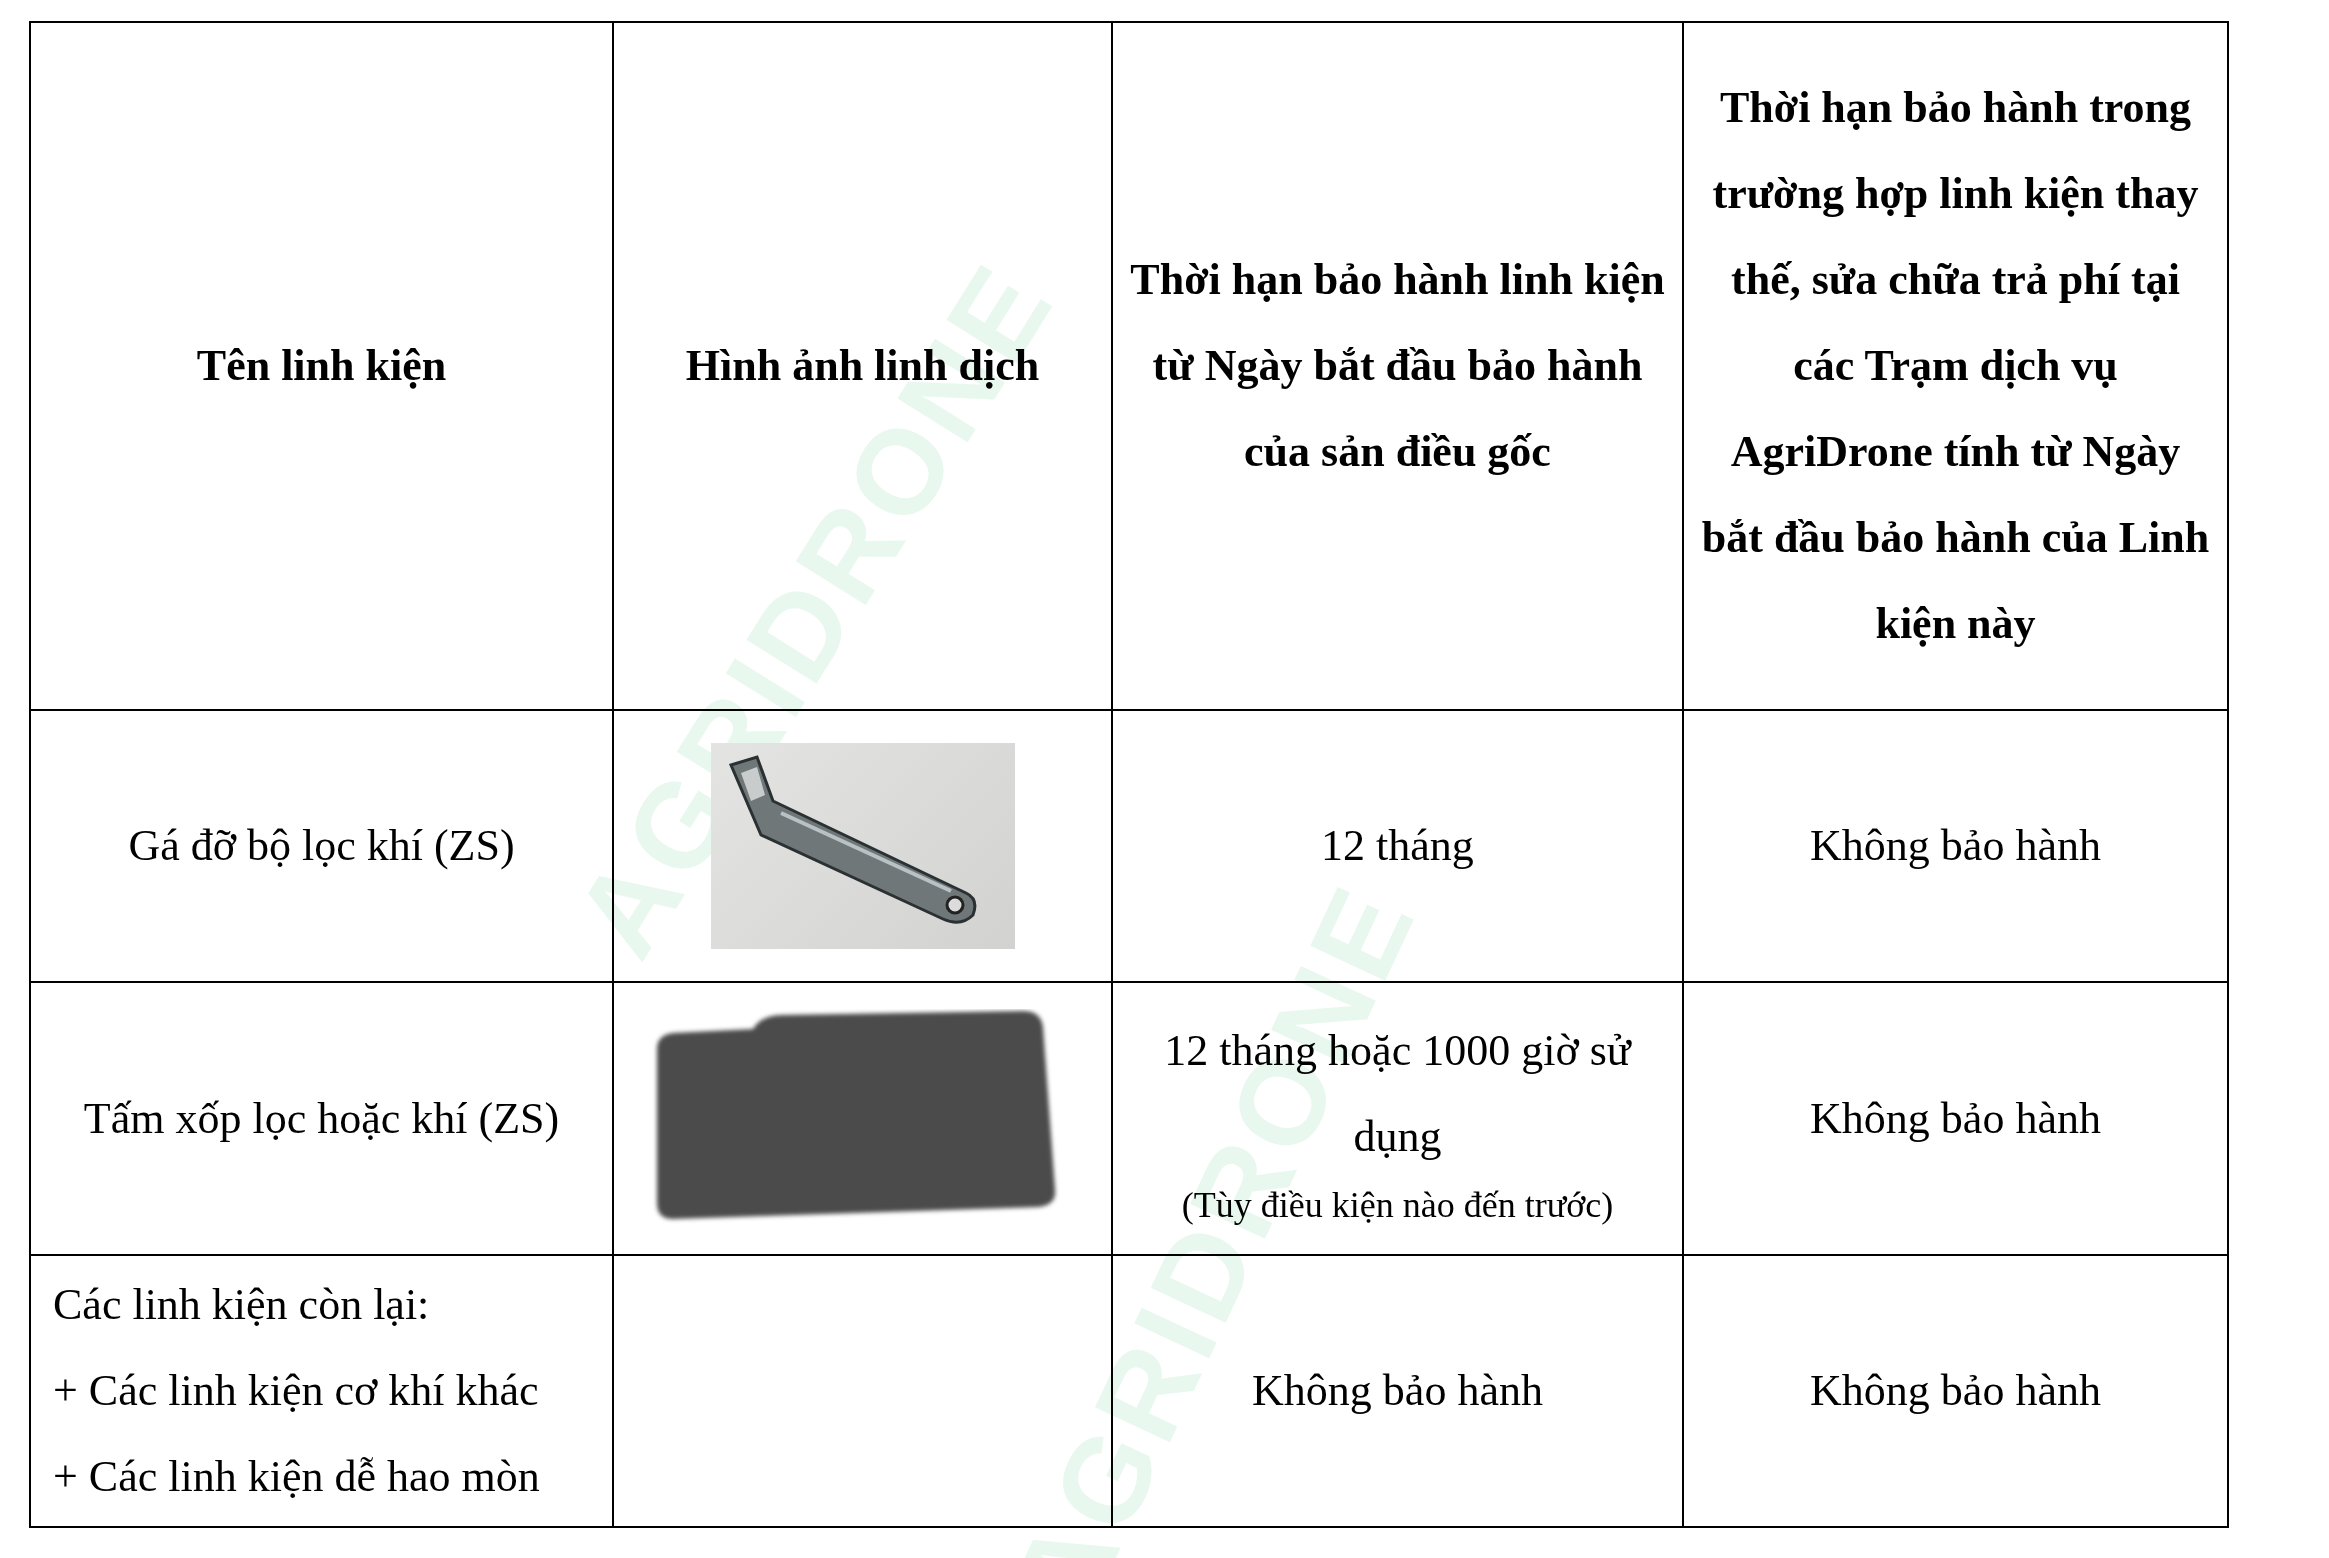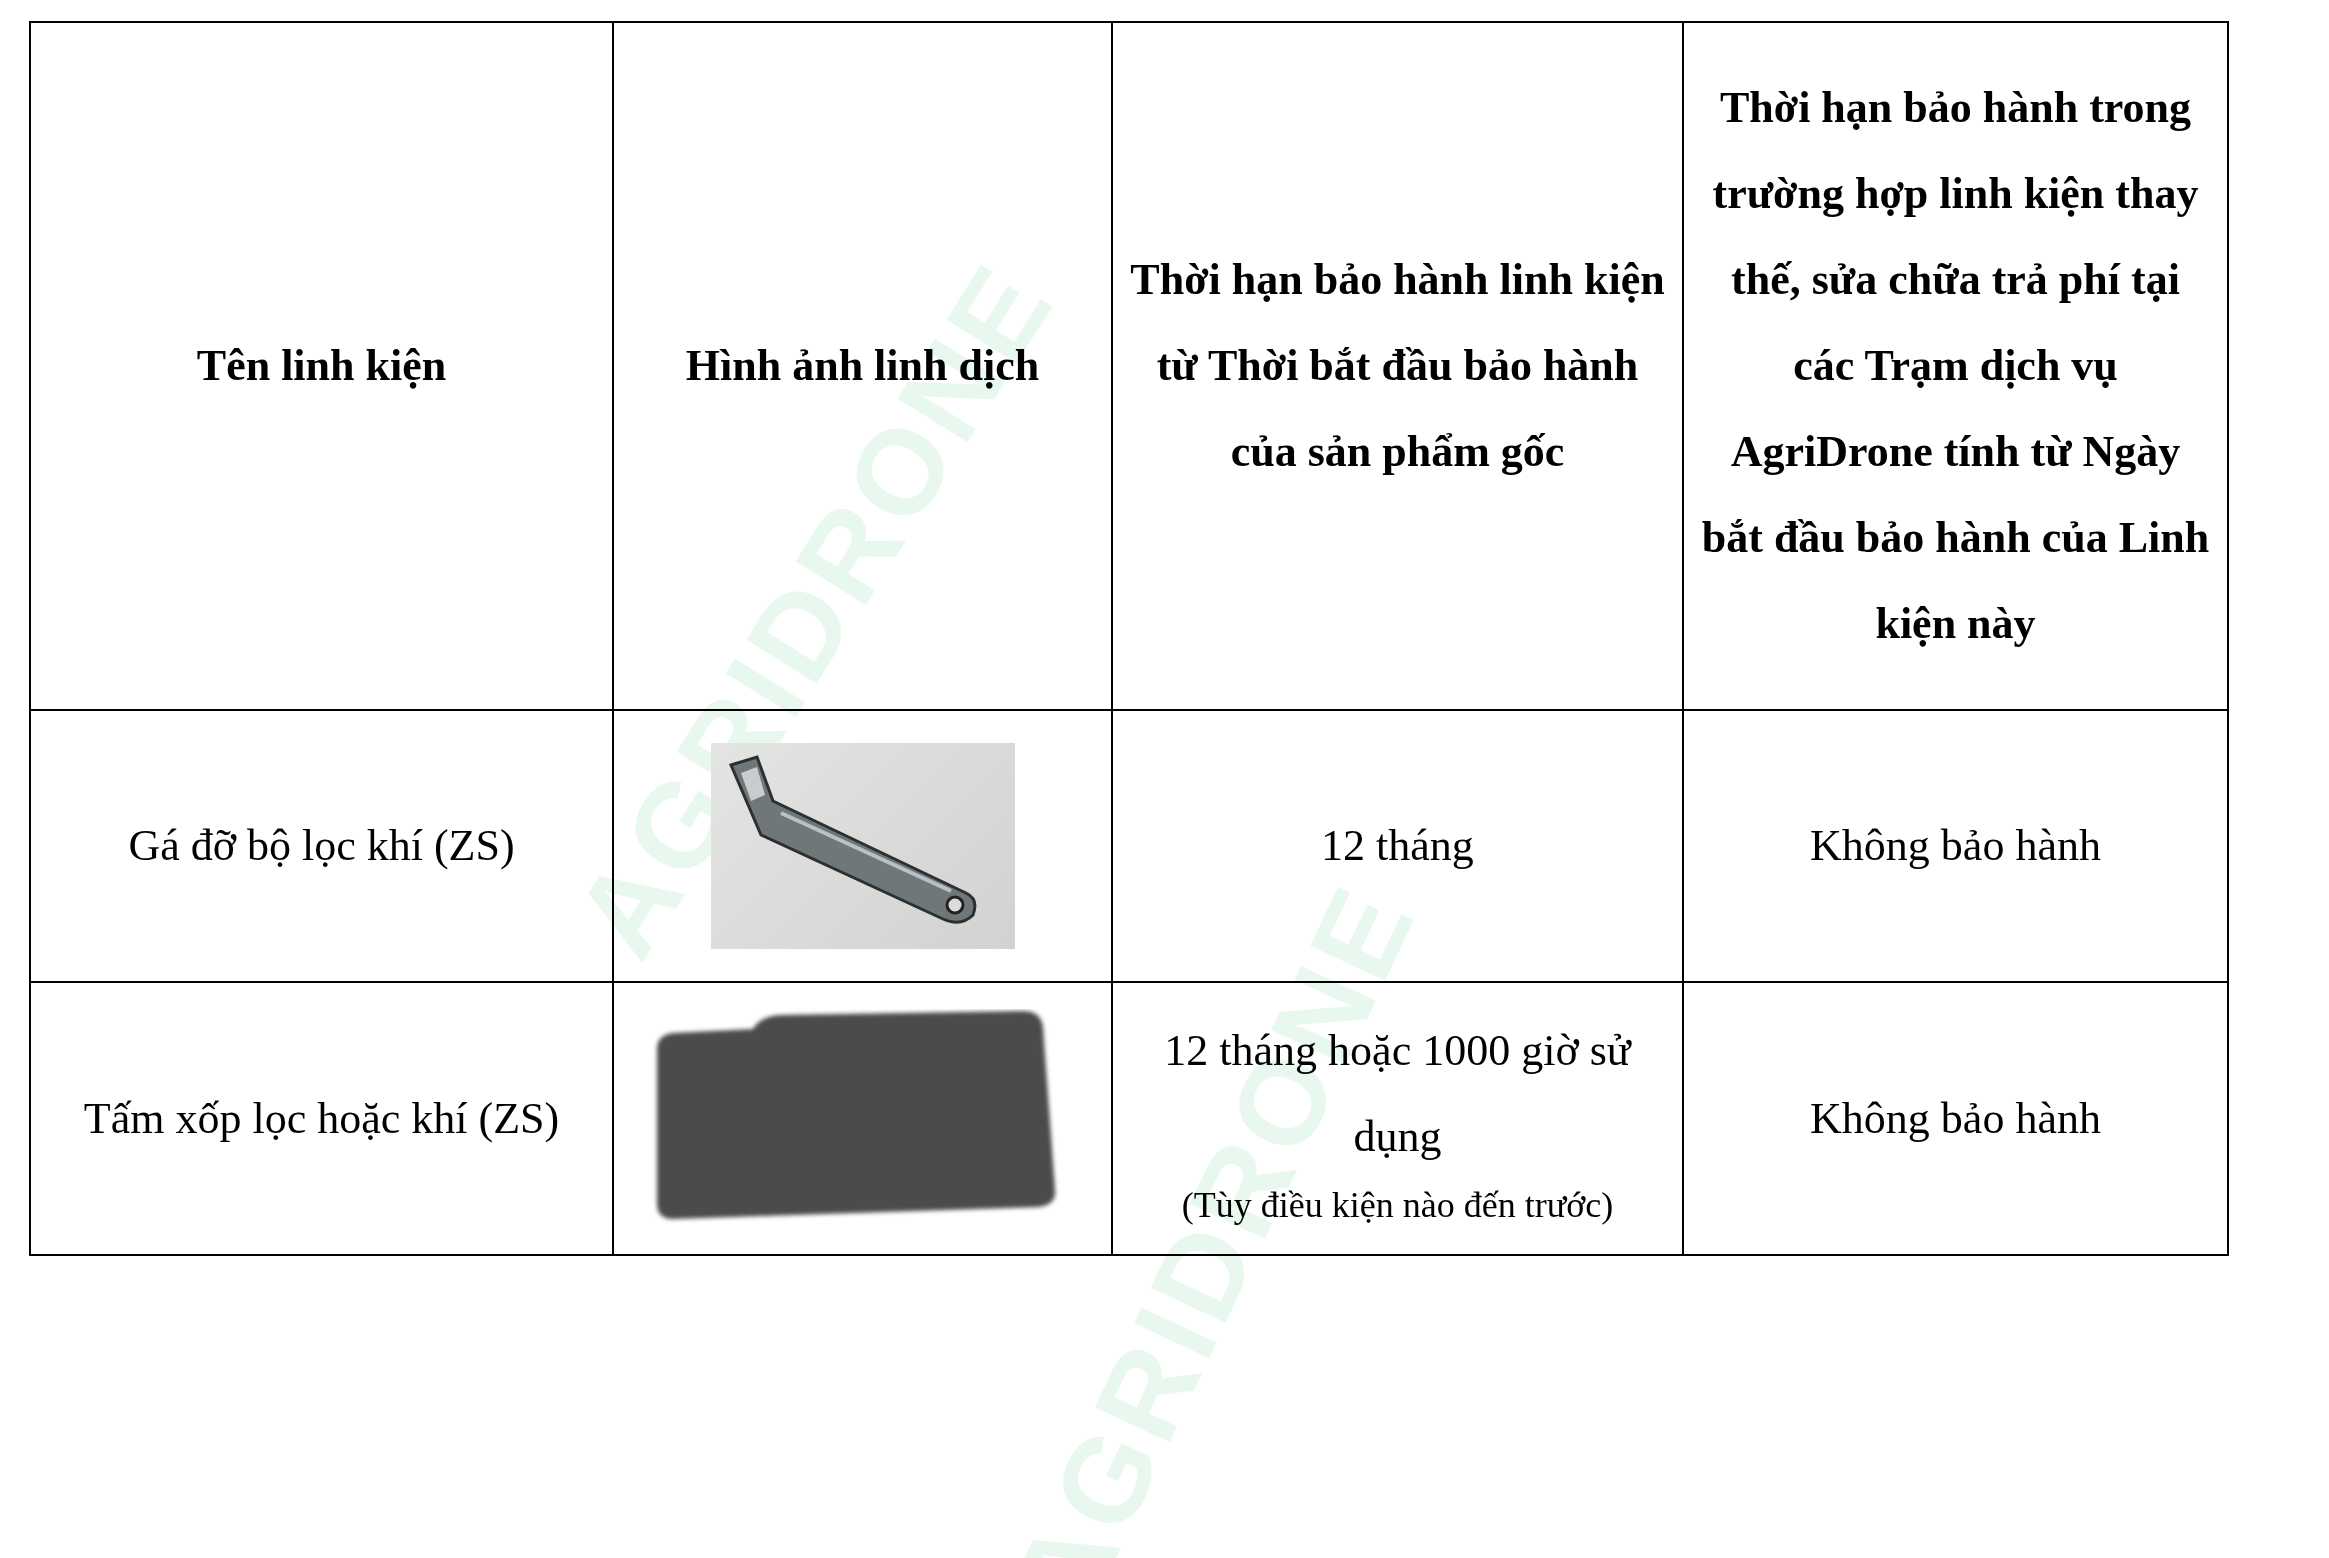--- a/index.html
+++ b/index.html
@@ -32,21 +32,21 @@
   <colgroup>
       <col class="col1">
       <col class="col2">
       <col class="col3">
       <col class="col4">
     </colgroup>
   <tbody>
       <tr class="hdr">
     <th>Tên linh kiện</th>
     <th>Hình ảnh linh dịch</th>
-    <th>Thời hạn bảo hành linh kiện từ Thời bắt đầu bảo hành của sản phẩm gốc</th>
+    <th>Thời hạn bảo hành linh kiện từ Ngày bắt đầu bảo hành của sản điều gốc</th>
     <th>Thời hạn bảo hành trong trường hợp linh kiện thay thế, sửa chữa trả phí tại các Trạm dịch vụ AgriDrone tính từ Ngày bắt đầu bảo hành của Linh kiện này</th>
   </tr>
   <tr class="r1">
     <td>Gá đỡ bộ lọc khí (ZS)</td>
     <td>
       <span class="img-bracket">
         <svg width="304" height="206" viewBox="0 0 304 206">
           <path d="M20 22 L46 14 L62 58 L255 150 Q268 156 262 172 Q250 184 232 176 L50 92 Z" fill="#6f7779" stroke="#2b3132" stroke-width="3"></path>
           <path d="M30 30 L46 24 L54 52 L40 58 Z" fill="#c9cccc"></path>
           <circle cx="244" cy="162" r="8" fill="#dcdcdc" stroke="#222" stroke-width="3"></circle>
@@ -70,14 +70,24 @@
           <path d="M14 40 Q14 26 30 24 L110 20 Q118 6 140 6 L380 2 Q398 2 400 18 L412 180 Q414 196 396 198 L30 210 Q14 210 14 194 Z" fill="#4b4b4b" filter="url(#b)"></path>
         </svg>
       </span>
     </td>
     <td>
       <span class="line">12 tháng hoặc 1000 giờ sử dụng</span>
       <span class="note">(Tùy điều kiện nào đến trước)</span>
     </td>
     <td>Không bảo hành</td>
   </tr>
+  <tr class="r3">
+    <td class="left">
+      <span class="line">Các linh kiện còn lại:</span>
+      <span class="line">+ Các linh kiện cơ khí khác</span>
+      <span class="line">+ Các linh kiện dễ hao mòn</span>
+    </td>
+    <td></td>
+    <td>Không bảo hành</td>
+    <td>Không bảo hành</td>
+  </tr>
 </tbody>
   </table>
 
 </body></html>

